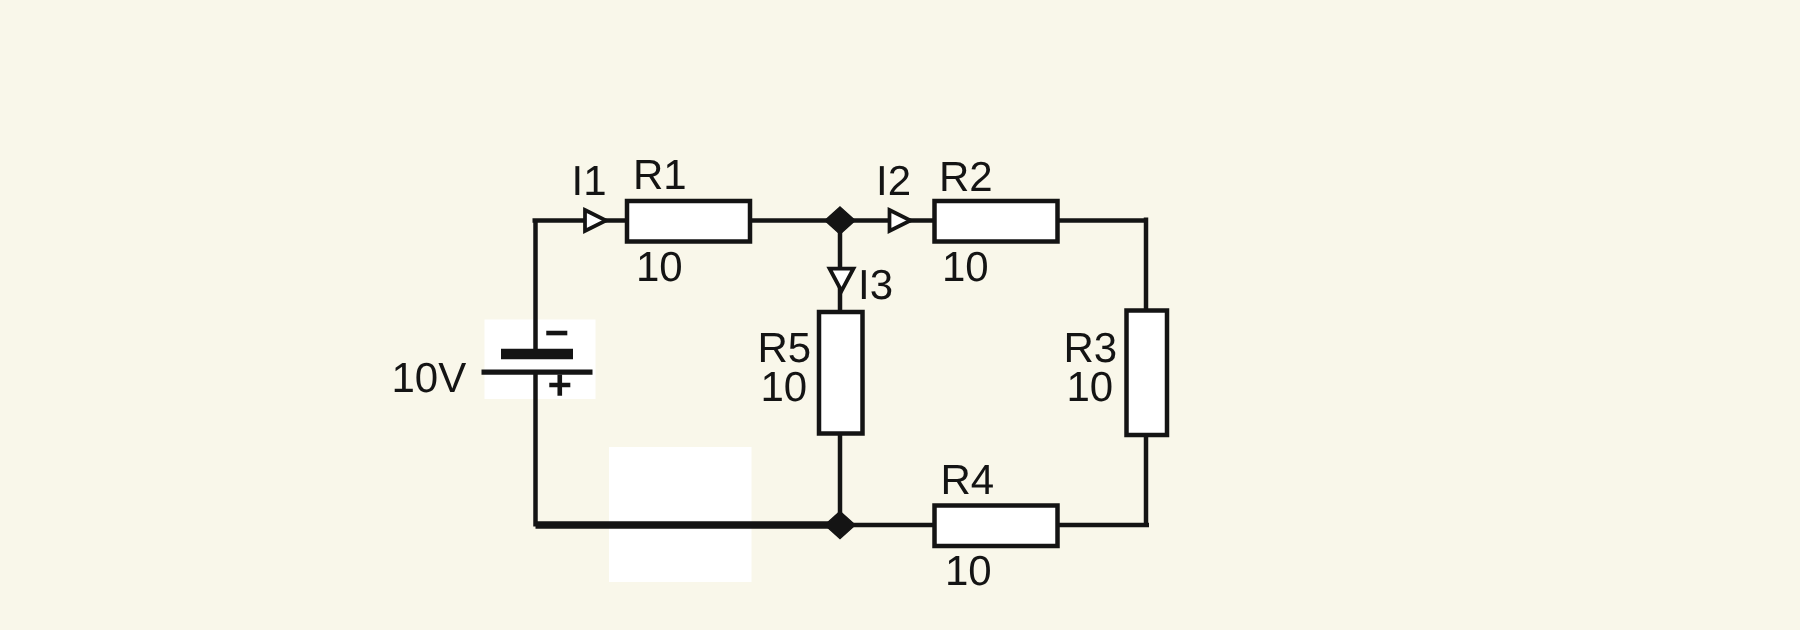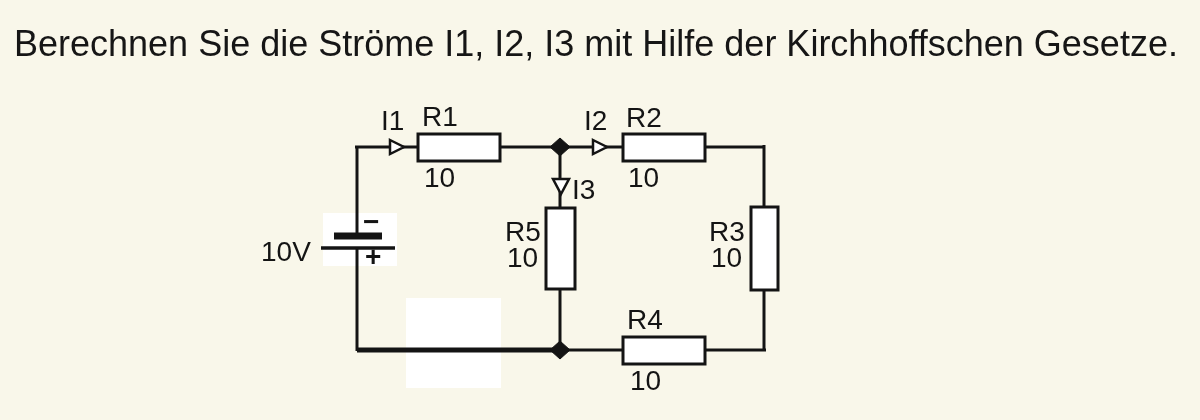--- a/index.html
+++ b/index.html
@@ -72,21 +72,20 @@
   }
   .white-patch {
     fill: #ffffff;
   }
 </style>
 </head>
 <body>
 
 <div class="page">
 
-  <div class="task-title">Berechnen Sie die Ströme I1, I2, I3 mit Hilfe der Kirchhoffschen Gesetze.</div>
 
   <svg class="circuit" width="1200" height="420" viewBox="0 0 1200 420">
 
     <rect class="white-patch" x="323" y="213" width="74" height="53"></rect>
     <rect class="white-patch" x="406" y="298" width="95" height="90"></rect>
 
     <path class="wire" d="M357,147 V233"></path>
     <path class="wire" d="M357,249 V351"></path>
     <path class="wire" d="M355,147 H418"></path>
     <path class="wire" d="M500,147 H560"></path>

